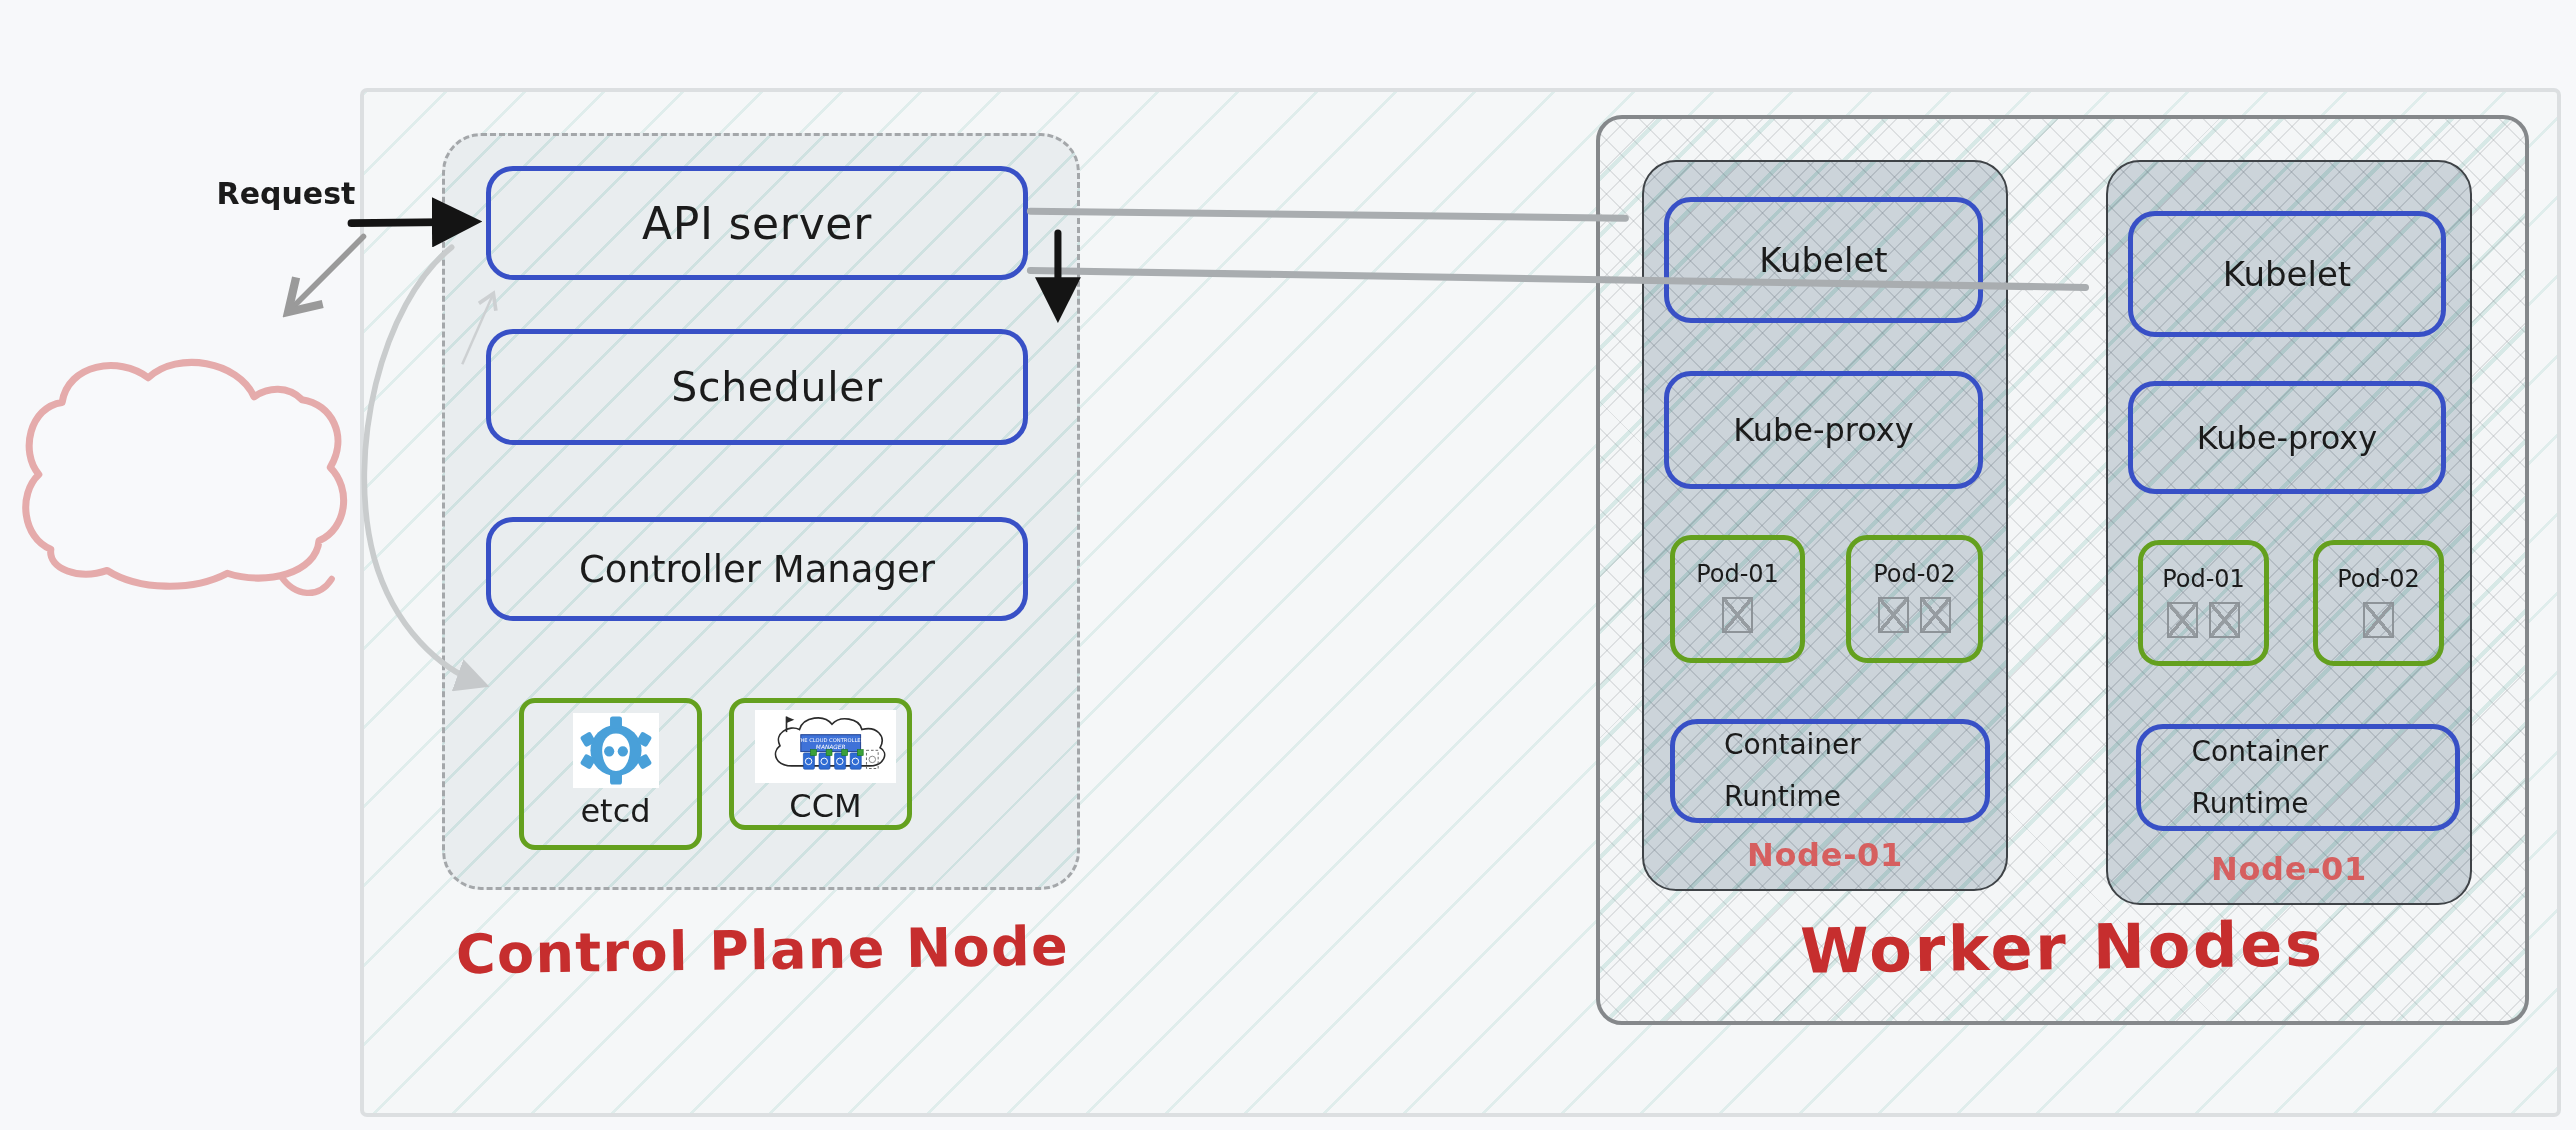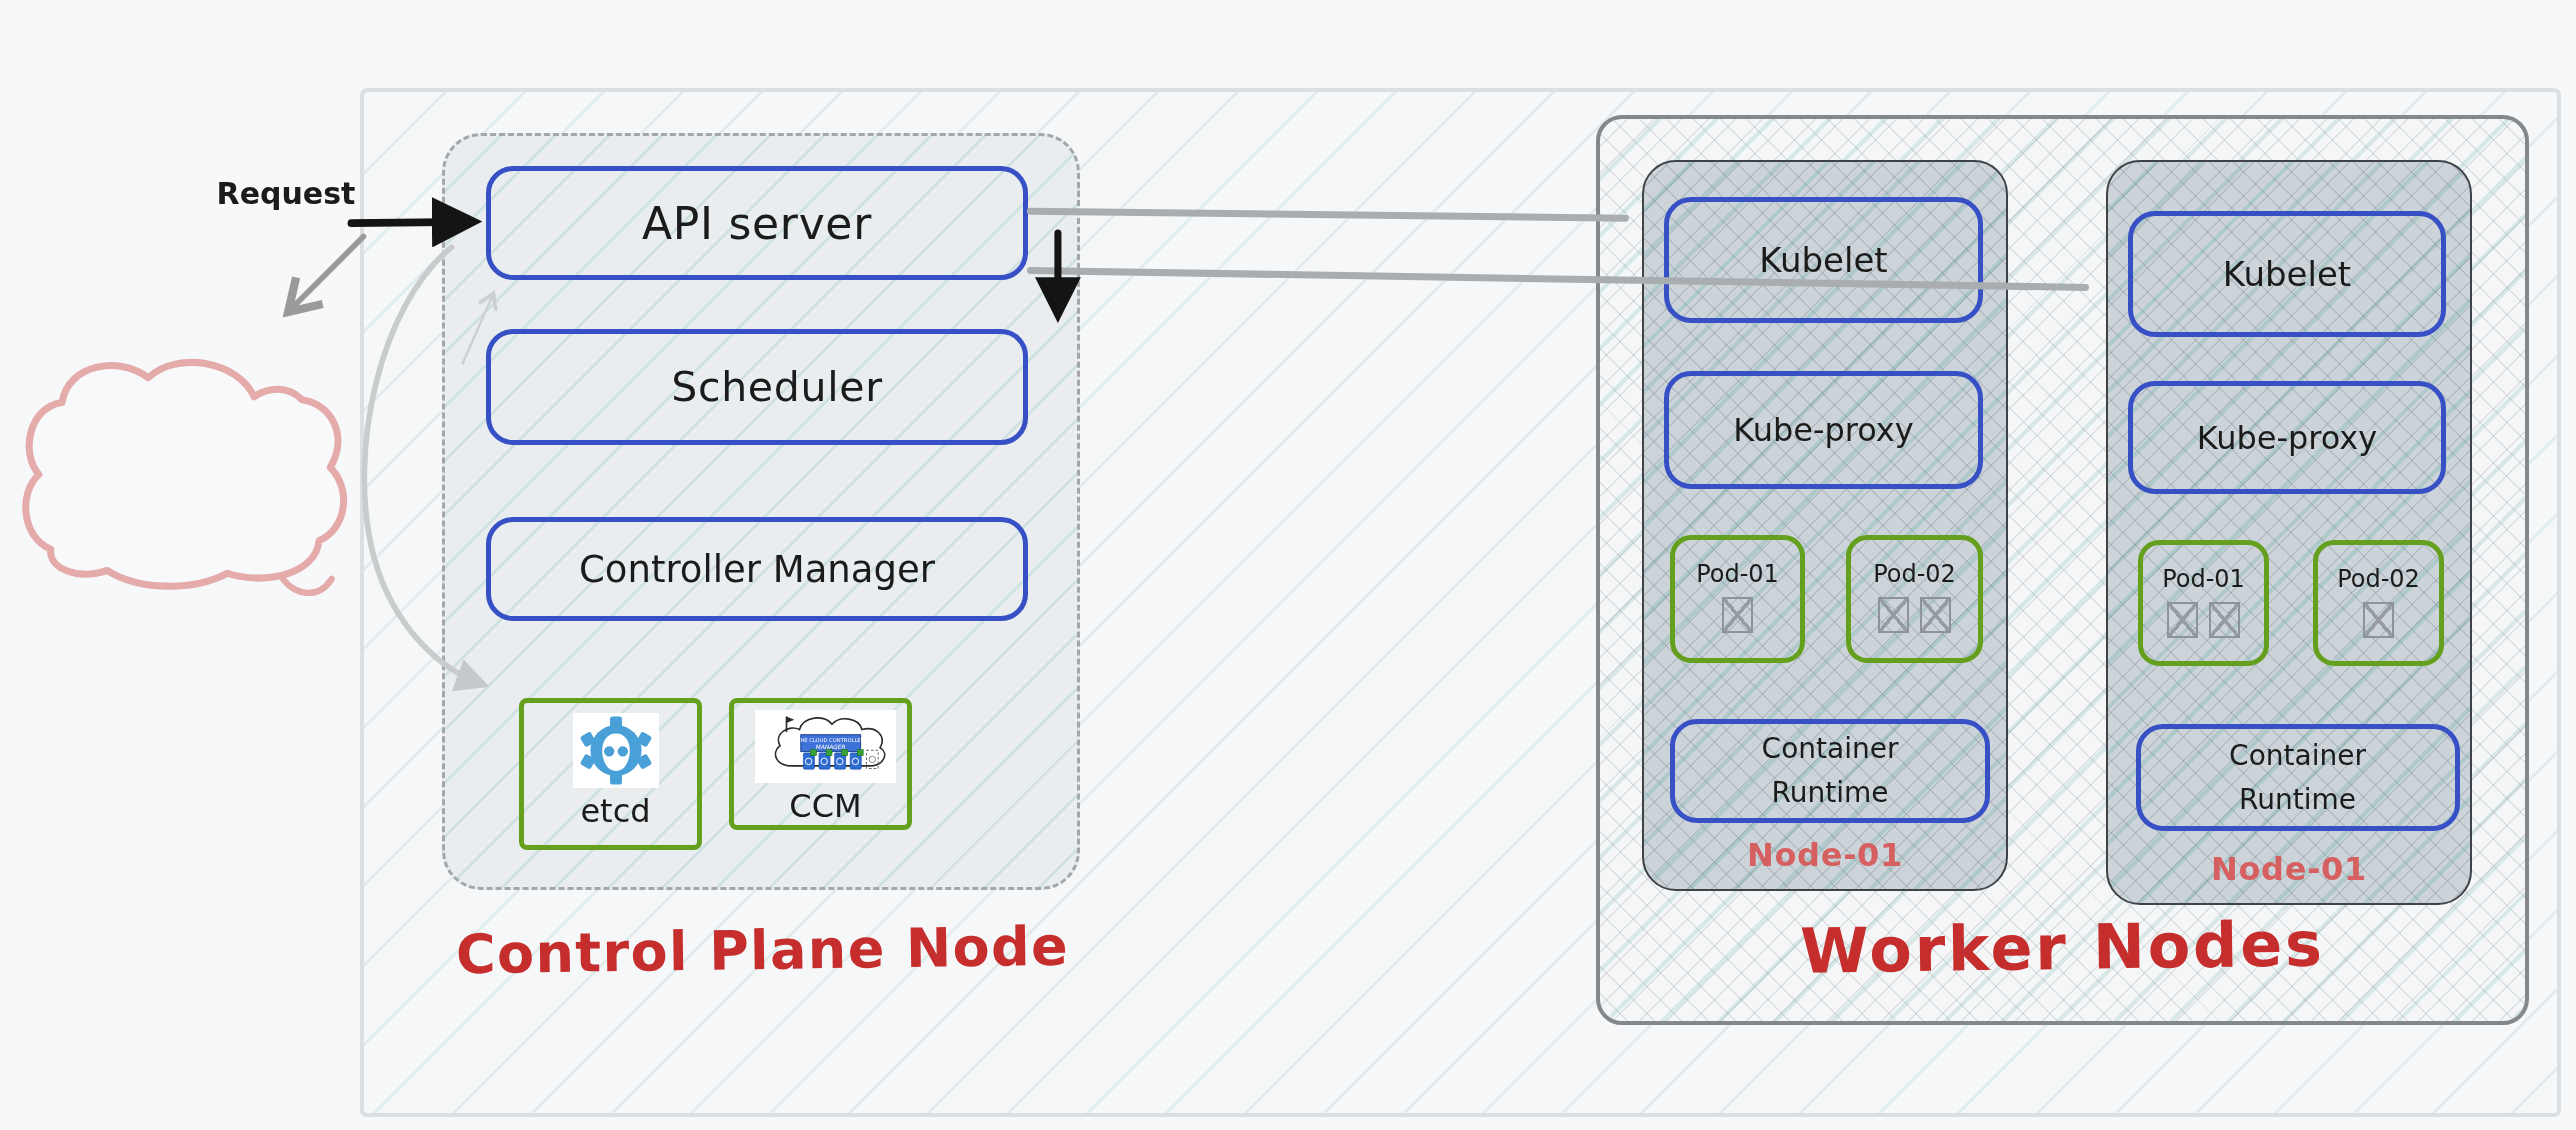--- a/index.html
+++ b/index.html
@@ -12,21 +12,21 @@
     border:4.2px solid #dcdfe1;border-radius:7px;
     background-image:repeating-linear-gradient(135deg,rgba(35,150,130,0.10) 0 2.8px,transparent 2.8px 56px);}
 
   
   .cp-box{left:442px;top:133px;width:638px;height:757px;background:#e9edef;
     border:3.5px dashed #a4a7aa;border-radius:39px;
     background-image:repeating-linear-gradient(135deg,rgba(30,150,130,0.13) 0 2.8px,transparent 2.8px 38px);}
 
   .blue-box{border:5px solid #3850c6;border-radius:27px;display:flex;align-items:center;
     justify-content:center;text-align:center;}
-  .green-box{border:5px solid #64a01e;border-radius:8px;display:flex;flex-direction:column;
+  .green-box{border:5px solid #64a01e;border-radius:16px;display:flex;flex-direction:column;
     align-items:center;justify-content:flex-start;padding-left:10px;}
 
   .cp-label{font-size:41px;letter-spacing:0.7px;}
   .cm-label{font-size:37px;}
 
   
   .worker-outer{left:1561px;top:115px;width:933px;height:910px;background:#f4f6f7;
     border:4.2px solid #85888b;border-radius:26px;
     background-image:
       repeating-linear-gradient(45deg,rgba(130,135,140,0.20) 0 1.4px,transparent 1.4px 19px),
@@ -40,21 +40,21 @@
   .node-blue{border-width:5.6px;background:transparent;}
   .wk-label{font-size:34px;}
   .pod-box{border:5px solid #64a01e;border-radius:21px;display:flex;flex-direction:column;
     align-items:center;}
   .pod-label{font-size:24px;margin-top:20px;}
   .sq-row{display:flex;gap:11.3px;margin-top:8.5px;}
   .xbox{width:27px;height:32px;border:2.8px solid #8d9398;
     background:
       linear-gradient(to top right,transparent calc(50% - 1.8px),#969ca1 calc(50% - 1.8px),#969ca1 calc(50% + 1.8px),transparent calc(50% + 1.8px)),
       linear-gradient(to bottom right,transparent calc(50% - 1.8px),#969ca1 calc(50% - 1.8px),#969ca1 calc(50% + 1.8px),transparent calc(50% + 1.8px));}
-  .cr-text{font-size:28px;line-height:44px;width:212px;text-align:center;}
+  .cr-text{font-size:28px;line-height:52px;width:212px;text-align:left;}
   .node-name{position:absolute;width:100%;text-align:center;color:#d65f5f;font-size:32px;
     font-weight:600;letter-spacing:0.7px;}
 
   .red-title{color:#c62e2e;font-weight:600;text-align:center;}
   .cp-title{left:438px;top:919px;width:649px;font-size:54px;letter-spacing:1.4px;transform:rotate(-0.8deg);}
   .worker-title{left:0px;top:792px;width:100%;font-size:62px;letter-spacing:2.8px;transform:rotate(-0.8deg);}
 
   .request-label{left:205px;top:176px;width:162px;text-align:center;font-size:30px;font-weight:600;}
   .cloud-text{left:44px;top:411px;width:274px;text-align:center;font-size:25.4px;line-height:40px;
     color:#9b9fa3;font-weight:500;}

